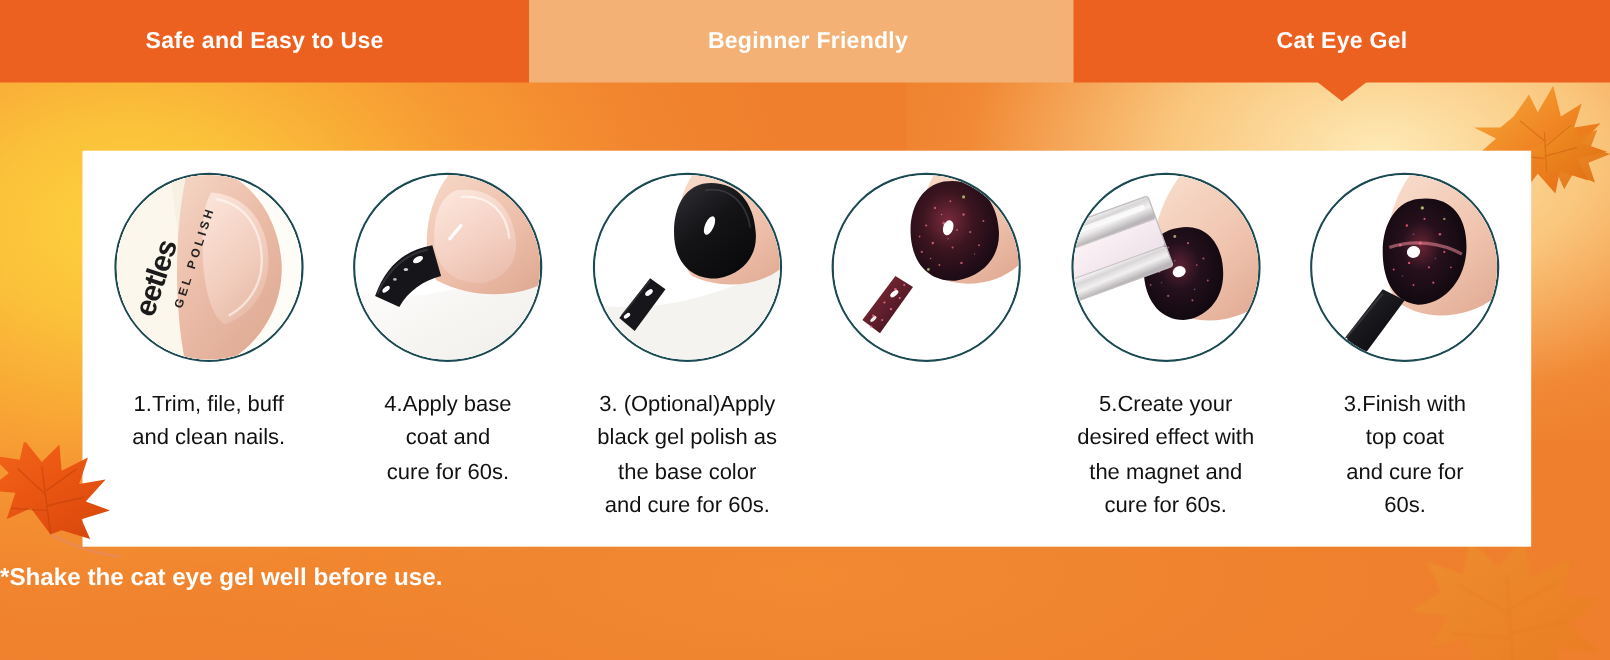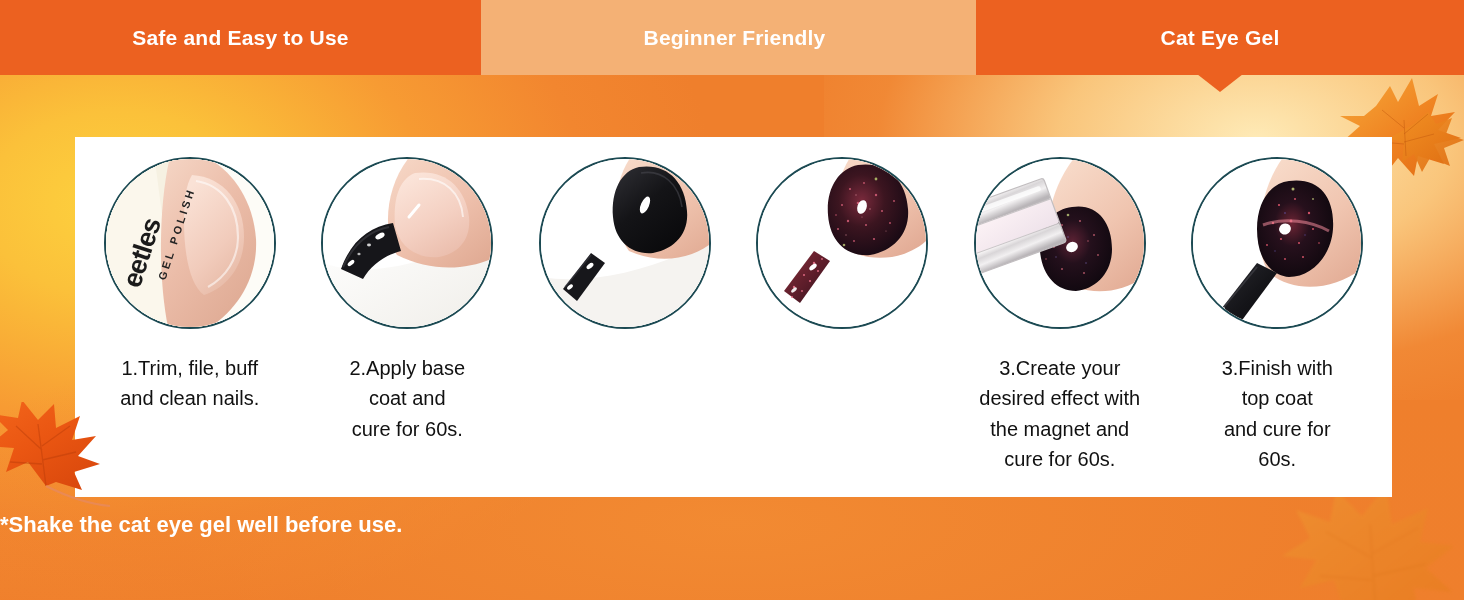--- a/index.html
+++ b/index.html
@@ -313,21 +313,21 @@
           <line x1="96" y1="46" x2="86" y2="58" stroke="#ffffff" stroke-width="3" stroke-linecap="round"></line>
 
           <path d="M18 110 C28 82 46 68 70 64 L78 92 C62 96 48 106 40 120 Z" fill="#16161a"></path>
           <path d="M20 108 C30 86 46 72 66 68" fill="none" stroke="#3a3a40" stroke-width="2" opacity="0.7"></path>
           <ellipse cx="57" cy="77" rx="5" ry="2.6" transform="rotate(-28 57 77)" fill="#ffffff"></ellipse>
           <ellipse cx="46" cy="86" rx="2" ry="1.4" fill="#ffffff" opacity="0.8"></ellipse>
           <ellipse cx="28" cy="104" rx="4" ry="2" transform="rotate(-40 28 104)" fill="#ffffff"></ellipse>
           <ellipse cx="36" cy="95" rx="1.6" ry="1.2" fill="#ffffff" opacity="0.7"></ellipse>
         </svg>
       </div>
-      <div class="caption">2.Apply base
+      <div class="caption">4.Apply base
 coat and
 cure for 60s.</div>
     </div>
 
     <div class="step">
       <div class="circle">
         <svg viewBox="0 0 168 168" xmlns="http://www.w3.org/2000/svg">
           <defs>
             <linearGradient id="s3skin" x1="0.3" y1="0" x2="0.9" y2="1">
               <stop offset="0%" stop-color="#f7dac9"></stop>
@@ -348,20 +348,24 @@
           <path d="M98 8 C126 4 144 22 146 52 C148 74 134 90 112 94 C90 96 74 82 72 58 C70 32 80 12 98 8 Z" fill="url(#s3blk)"></path>
           <ellipse cx="104" cy="46" rx="4" ry="9" transform="rotate(24 104 46)" fill="#ffffff"></ellipse>
           <path d="M100 14 C122 10 138 26 141 48" fill="none" stroke="#4a4a52" stroke-width="1.6" opacity="0.55"></path>
 
           <path d="M22 130 L50 94 L64 104 L36 142 Z" fill="#17171b"></path>
           <path d="M24 128 L50 96" stroke="#3c3c44" stroke-width="1.6" fill="none" opacity="0.6"></path>
           <ellipse cx="49" cy="107" rx="4" ry="2.2" transform="rotate(-38 49 107)" fill="#ffffff"></ellipse>
           <ellipse cx="29" cy="128" rx="3.4" ry="1.8" transform="rotate(-38 29 128)" fill="#ffffff"></ellipse>
         </svg>
       </div>
+      <div class="caption">3. (Optional)Apply
+black gel polish as
+the base color
+and cure for 60s.</div>
     </div>
 
     <div class="step">
       <div class="circle">
         <svg viewBox="0 0 168 168" xmlns="http://www.w3.org/2000/svg">
           <defs>
             <linearGradient id="s4skin" x1="0.3" y1="0" x2="0.9" y2="1">
               <stop offset="0%" stop-color="#f7d9c7"></stop>
               <stop offset="55%" stop-color="#efc2ad"></stop>
               <stop offset="100%" stop-color="#e0a892"></stop>
@@ -480,21 +484,21 @@
             <rect x="-14" y="22" width="96" height="22" rx="3" fill="url(#s5mag)"></rect>
             <rect x="-14" y="44" width="96" height="26" rx="3" fill="url(#s5pad)"></rect>
             <rect x="-14" y="70" width="96" height="20" rx="3" fill="url(#s5mag)"></rect>
             <rect x="-14" y="22" width="96" height="68" rx="3" fill="none" stroke="#c2bec0" stroke-width="1.2"></rect>
             <line x1="-14" y1="44" x2="82" y2="44" stroke="#c8c4c6" stroke-width="1.1"></line>
             <line x1="-14" y1="70" x2="82" y2="70" stroke="#c8c4c6" stroke-width="1.1"></line>
             <rect x="-10" y="28" width="86" height="5" rx="2" fill="#ffffff" opacity="0.75"></rect>
           </g>
         </svg>
       </div>
-      <div class="caption">3.Create your
+      <div class="caption">5.Create your
 desired effect with
 the magnet and
 cure for 60s.</div>
     </div>
 
     <div class="step">
       <div class="circle">
         <svg viewBox="0 0 168 168" xmlns="http://www.w3.org/2000/svg">
           <defs>
             <linearGradient id="s6skin" x1="0.3" y1="0" x2="0.9" y2="1">

